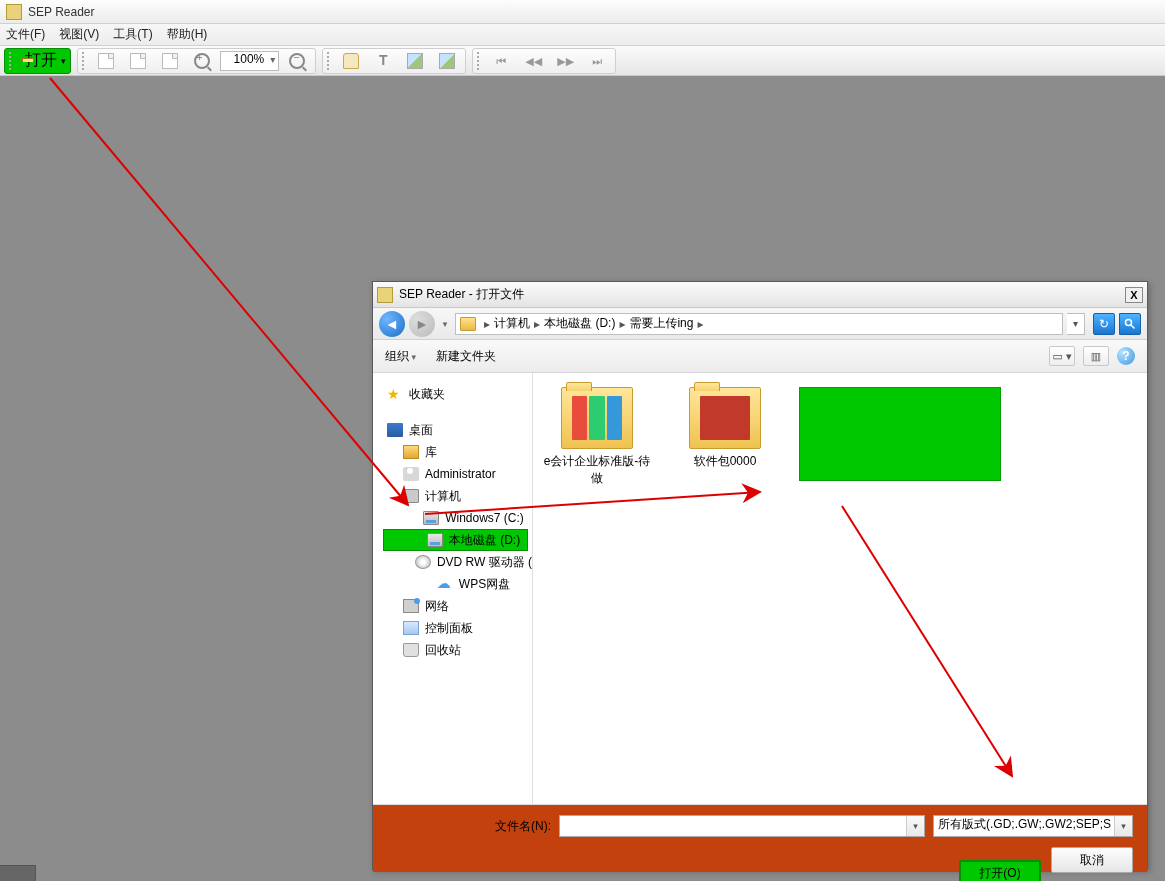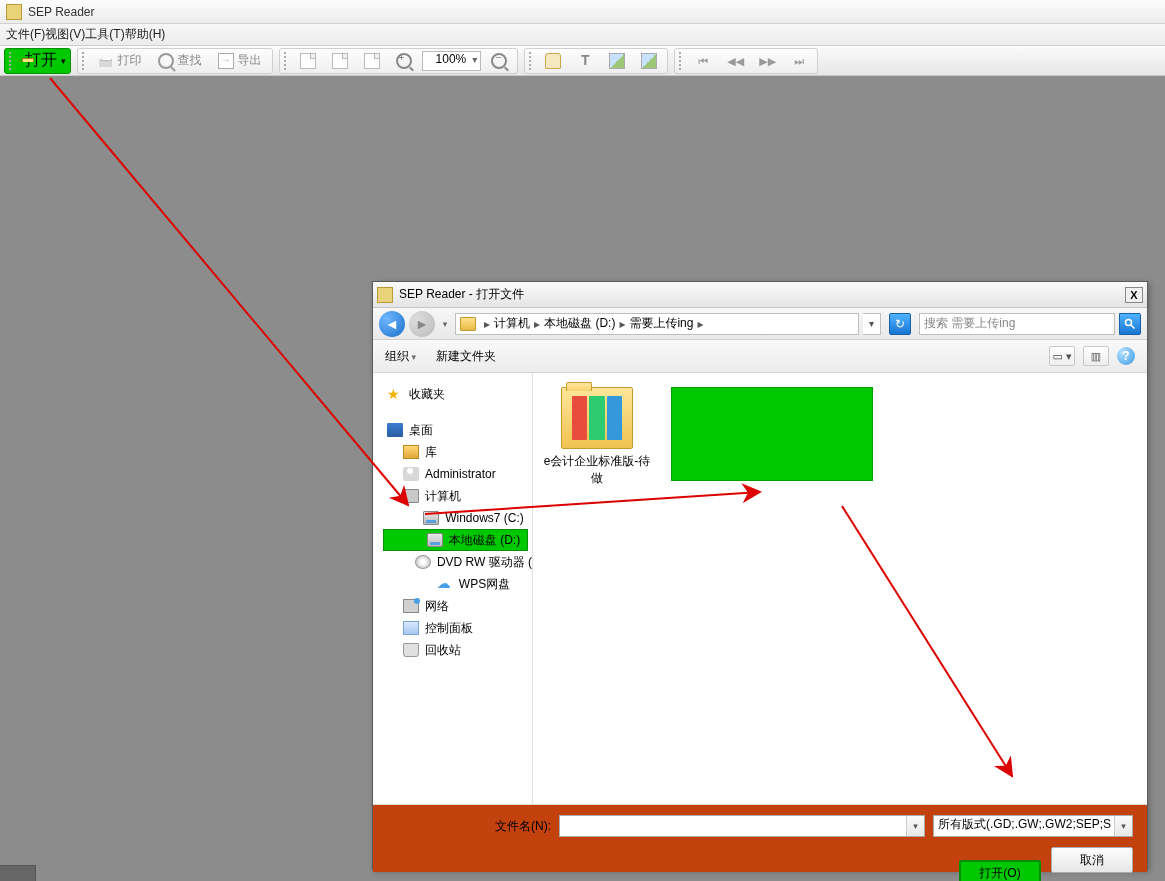--- a/index.html
+++ b/index.html
@@ -4,21 +4,21 @@
 <style>
 * { box-sizing: border-box; margin: 0; padding: 0; font-family: "Microsoft YaHei", "Segoe UI", Tahoma, sans-serif; }
 html, body { width: 1165px; height: 881px; overflow: hidden; }
 body { background: #8c8c8c; position: relative; }
 
 
 .main-window { position: absolute; top: 0; left: 0; width: 1165px; height: 881px; background: #8c8c8c; }
 .titlebar { height: 24px; background: linear-gradient(#fdfdfd,#ececec); border-bottom: 1px solid #d0d0d0; display: flex; align-items: center; padding-left: 6px; font-size: 12px; color: #333; }
 .titlebar .app-icon { width: 16px; height: 16px; background: #e8d37a; border: 1px solid #b59a3a; margin-right: 6px; }
 
-.menubar { height: 22px; background: linear-gradient(#f7f7f7,#ececec); border-bottom: 1px solid #d0d0d0; display: flex; align-items: center; font-size: 12px; padding-left: 6px; gap: 0; color: #222; }
+.menubar { height: 22px; background: linear-gradient(#f7f7f7,#ececec); border-bottom: 1px solid #d0d0d0; display: flex; align-items: center; font-size: 12px; padding-left: 6px; gap: 14px; color: #222; }
 .menubar span { cursor: default; }
 
 .toolbar-row { height: 30px; background: linear-gradient(#fbfbfb,#e6e6e6); border-bottom: 1px solid #c8c8c8; display: flex; align-items: center; padding: 0 4px; gap: 6px; }
 .tb-group { display: flex; align-items: center; height: 26px; background: linear-gradient(#fdfdfd,#efefef); border: 1px solid #cfcfcf; border-radius: 3px; padding: 0 4px; gap: 4px; }
 .tb-handle { width: 4px; height: 18px; border-left: 2px dotted #aaa; margin-right: 2px; }
 .tb-btn { display: flex; align-items: center; height: 22px; padding: 0 6px; border-radius: 2px; font-size: 12px; color: #888; gap: 4px; cursor: default; }
 .tb-btn .ico { width: 16px; height: 16px; display: inline-block; }
 .highlight-green { background: #00c800 !important; border: 1px solid #068f06; }
 .highlight-green .tb-btn, .highlight-green { color: #000; }
 .zoom-select { height: 20px; font-size: 12px; border: 1px solid #bbb; background: #fff; padding: 0 14px 0 13px; position: relative; }
@@ -142,35 +142,20 @@
   </div>
 
   <div class="toolbar-row">
     <div class="tb-group highlight-green">
       <span class="tb-handle"></span>
       <span class="ico ico-open"></span>
       <span>打开</span>
       <span style="font-size:9px;">▾</span>
     </div>
 
-    <div class="tb-group">
-      <span class="tb-handle"></span>
-      <span class="tb-btn">
-          <span class="ico ico-print"></span>
-          <span>打印</span>
-        </span>
-      <span class="tb-btn">
-          <span class="ico ico-search"></span>
-          <span>查找</span>
-        </span>
-      <span class="tb-btn">
-          <span class="ico ico-export"></span>
-          <span>导出</span>
-        </span>
-    </div>
 
     <div class="tb-group">
       <span class="tb-handle"></span>
       <span class="tb-btn">
           <span class="ico ico-doc"></span>
         </span>
       <span class="tb-btn">
           <span class="ico ico-doc"></span>
         </span>
       <span class="tb-btn">
@@ -237,23 +222,20 @@
         <span class="sep">▸</span>
         <span>计算机</span>
         <span class="sep">▸</span>
         <span>本地磁盘 (D:)</span>
         <span class="sep">▸</span>
         <span>需要上传ing</span>
         <span class="sep">▸</span>
       </div>
       <span class="bc-drop">▾</span>
       <span class="refresh-btn">↻</span>
-      <div class="search-box">
-        <span>搜索 需要上传ing</span>
-      </div>
       <span class="search-go">
         <svg viewBox="0 0 16 16">
             <circle cx="6" cy="6" r="4" fill="none" stroke="#fff" stroke-width="2"></circle>
             <line x1="9" y1="9" x2="14" y2="14" stroke="#fff" stroke-width="2"></line>
           </svg>
       </span>
     </div>
 
     <div class="org-row">
       <span class="tb-dropdown">组织</span>
@@ -322,20 +304,28 @@
         <div class="file-item">
           <div class="thumb folder-thumb">
               <div class="inner">
                 <span class="c1"></span>
                 <span class="c2"></span>
                 <span class="c3"></span>
               </div>
             </div>
           <span>e会计企业标准版-待做</span>
         </div>
+        <div class="file-item">
+          <div class="thumb folder-thumb pkg">
+              <div class="inner">
+                <span></span>
+              </div>
+            </div>
+          <span>软件包0000</span>
+        </div>
         <div class="green-box"></div>
       </div>
     </div>
 
     <div class="dlg-footer">
       <div class="footer-row">
         <label style="margin-left:108px;">文件名(N):</label>
         <div class="filename-input">
             <span class="dd">▾</span>
           </div>

